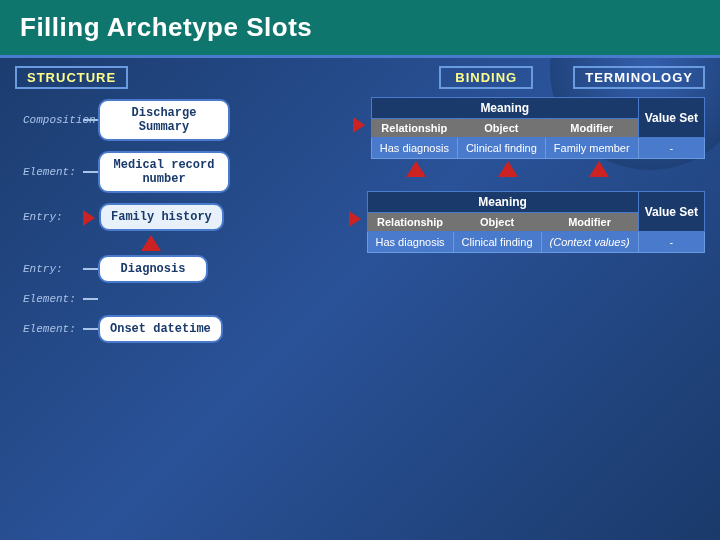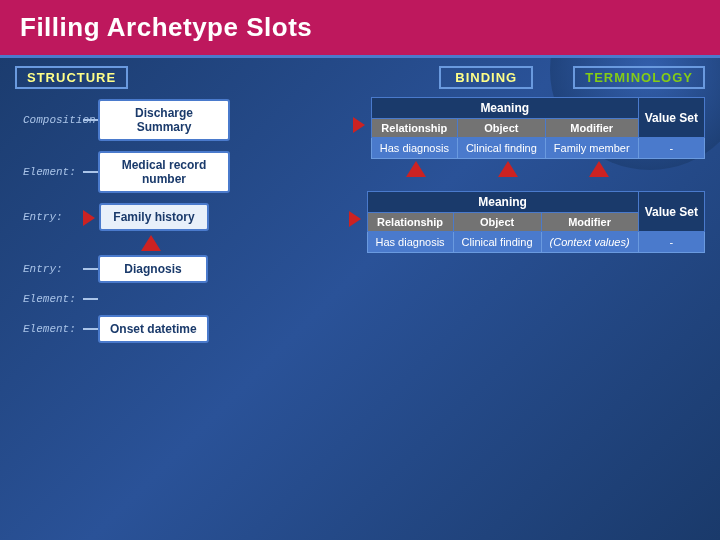--- a/index.html
+++ b/index.html
@@ -27,21 +27,21 @@
       width: 200px;
       height: 200px;
       border-radius: 50%;
       background: radial-gradient(circle, #3a6abf 0%, #1a3a6b 70%);
       opacity: 0.6;
     }
 
     
     .title-bar {
       position: relative;
-      background: #be185d;
+      background: #0f766e;
       padding: 12px 20px;
       border-bottom: 3px solid #4a7acc;
     }
     .title-bar h1 {
       color: #ffffff;
       font-size: 26px;
       font-weight: bold;
       letter-spacing: 0.5px;
     }
 
@@ -127,27 +127,28 @@
     .struct-connector {
       width: 15px;
       height: 2px;
       background: #aac4e8;
       flex-shrink: 0;
     }
 
     .struct-box-item {
       background: #ffffff;
       border: 2px solid #4a7acc;
-      border-radius: 3px;
+      border-radius: 10px;
       padding: 5px 10px;
       font-size: 12px;
       font-weight: bold;
       color: #1a3a6b;
       text-align: center;
       min-width: 110px;
+      font-family: Liberation Mono, monospace;
     }
 
     .struct-box-item.highlighted {
       border-color: #4a7acc;
       background: #e8f0fa;
     }
 
     
     .red-tri {
       display: inline-block;
@@ -224,21 +225,21 @@
       color: #ffff88;
       font-size: 13px;
       font-weight: bold;
       letter-spacing: 1px;
       border: 2px solid #6a9adf;
       padding: 2px 14px;
       display: inline-block;
     }
 
     .term-col-header {
-      color: #84cc16;
+      color: #ffffff;
       font-size: 13px;
       font-weight: bold;
       letter-spacing: 1px;
       border: 2px solid #6a9adf;
       padding: 2px 10px;
       display: inline-block;
     }
   </style>
 </head>
 <body>

